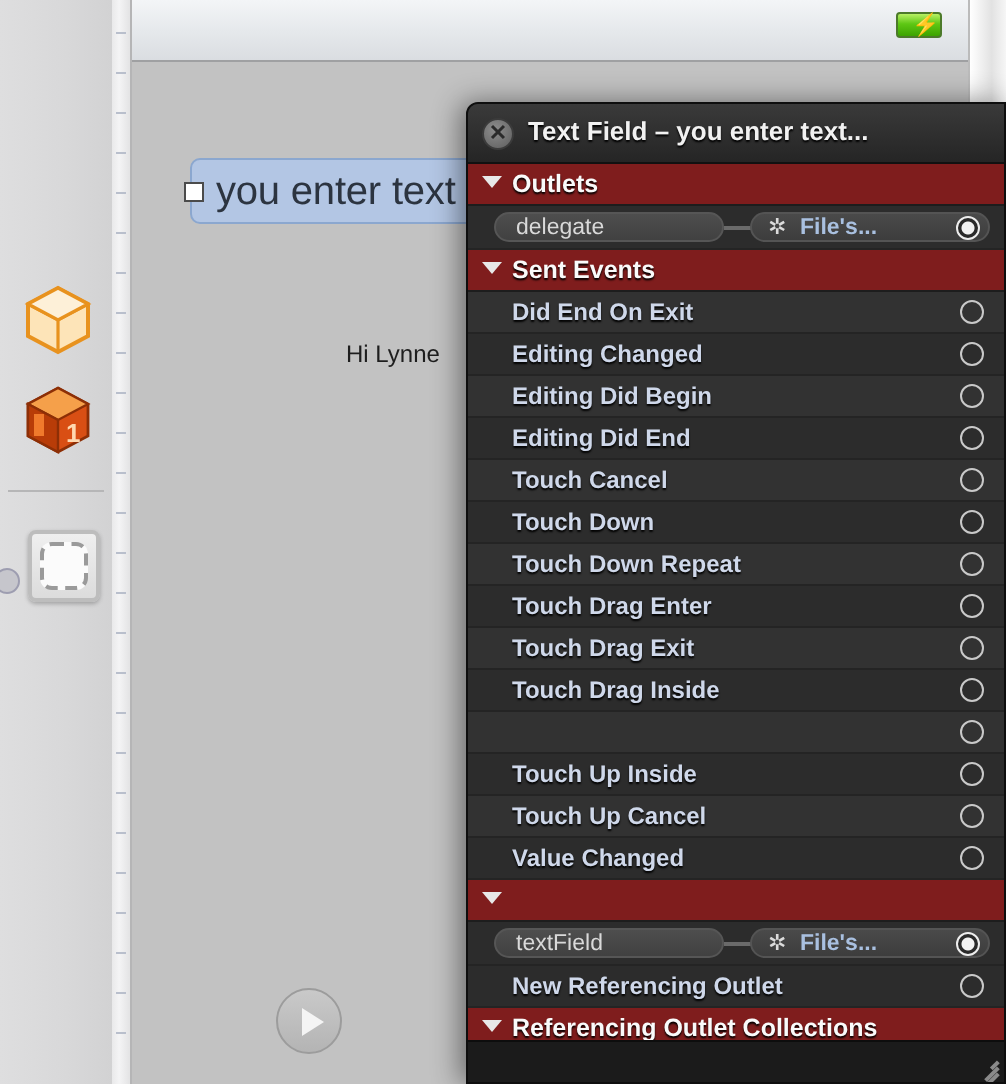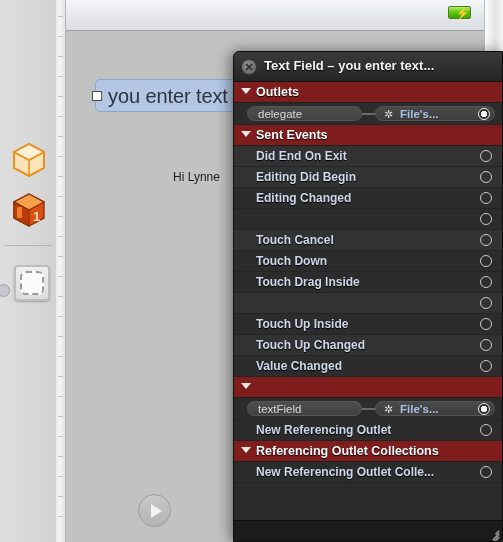--- a/index.html
+++ b/index.html
@@ -523,52 +523,65 @@
 
       <div class="sec-header">
         <span class="tri"></span>
         <span class="lbl">Sent Events</span>
       </div>
 
       <div class="row alt">
           <span class="name">Did End On Exit</span>
           <span class="socket"></span>
         </div>
+      <div class="row norm">
+          <span class="name">Editing Changed</span>
+          <span class="socket"></span>
+        </div>
       <div class="row alt">
           <span class="name">Editing Did Begin</span>
           <span class="socket"></span>
         </div>
       <div class="row norm">
-          <span class="name">Editing Changed</span>
-          <span class="socket"></span>
-        </div>
-      <div class="row norm">
+          <span class="name">Editing Did End</span>
           <span class="socket"></span>
         </div>
       <div class="row alt">
           <span class="name">Touch Cancel</span>
           <span class="socket"></span>
         </div>
       <div class="row norm">
           <span class="name">Touch Down</span>
           <span class="socket"></span>
         </div>
+      <div class="row alt">
+          <span class="name">Touch Down Repeat</span>
+          <span class="socket"></span>
+        </div>
+      <div class="row norm">
+          <span class="name">Touch Drag Enter</span>
+          <span class="socket"></span>
+        </div>
+      <div class="row alt">
+          <span class="name">Touch Drag Exit</span>
+          <span class="socket"></span>
+        </div>
       <div class="row norm">
           <span class="name">Touch Drag Inside</span>
           <span class="socket"></span>
         </div>
       <div class="row alt">
           <span class="socket"></span>
         </div>
       <div class="row norm">
           <span class="name">Touch Up Inside</span>
           <span class="socket"></span>
         </div>
       <div class="row alt">
-          <span class="name">Touch Up Changed</span>
+          <span class="name">Touch Up Cancel</span>
           <span class="socket"></span>
         </div>
       <div class="row norm">
           <span class="name">Value Changed</span>
           <span class="socket"></span>
         </div>
 
       <div class="sec-header">
         <span class="tri"></span>
       </div>

